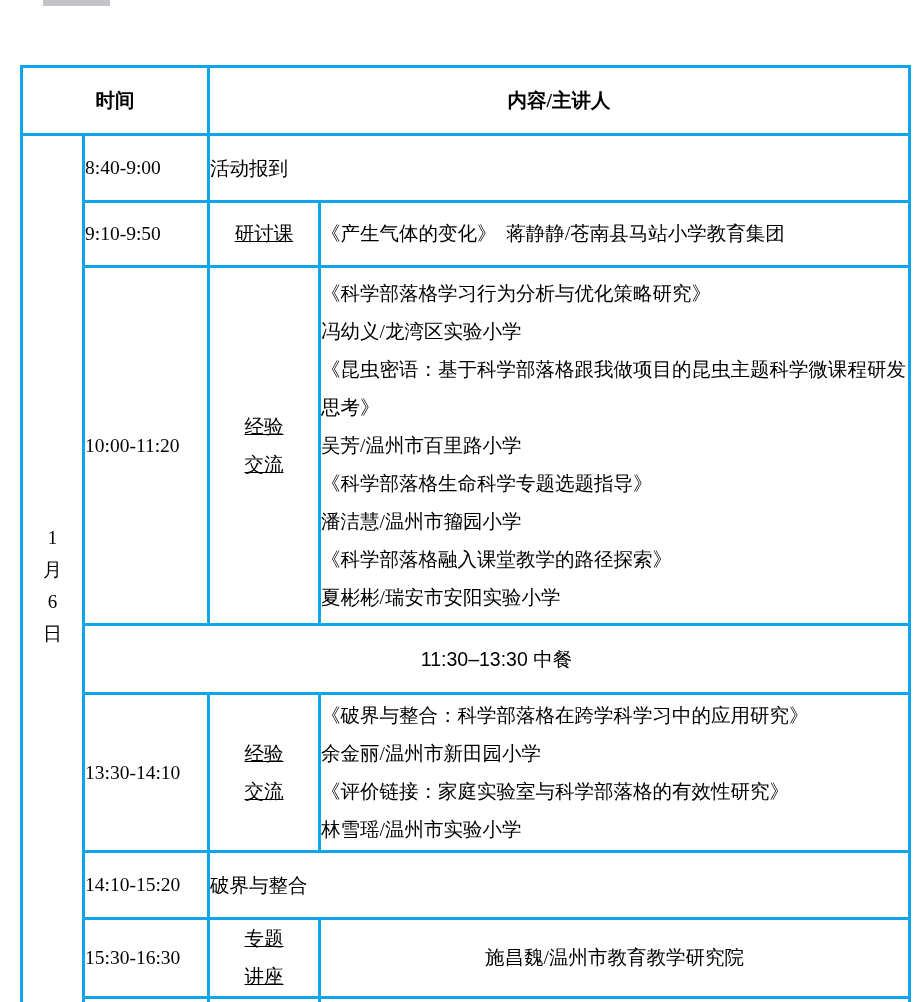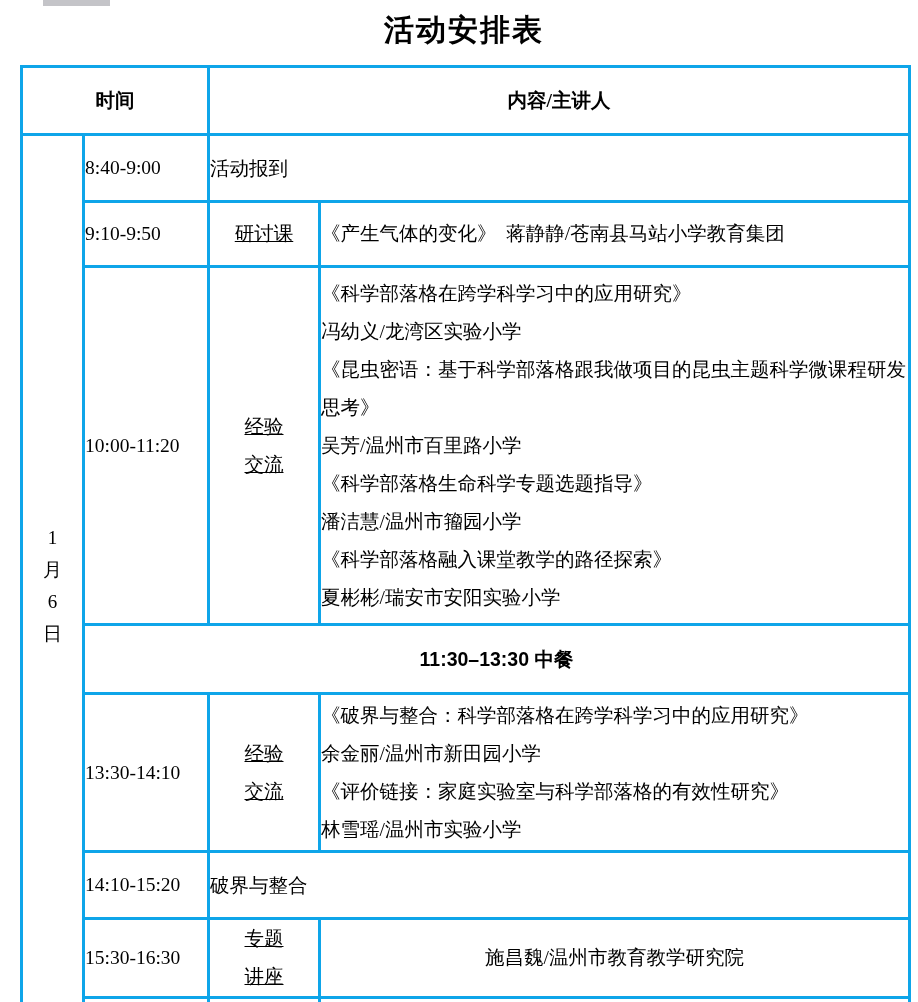--- a/index.html
+++ b/index.html
@@ -71,21 +71,20 @@
   }
   .centered-content { text-align: center; }
 </style>
 </head>
 <body>
 
 <div class="page">
 
   <div class="artifact-bar"></div>
 
-  <div class="doc-title">活动安排表</div>
 
   <table class="schedule">
     <colgroup>
       <col class="col-date">
       <col class="col-time">
       <col class="col-type">
       <col class="col-content">
     </colgroup>
 
     <tbody>
@@ -115,32 +114,32 @@
       </td>
     </tr>
 
     <tr style="height:358px;">
       <td class="time-cell">10:00-11:20</td>
       <td class="type-cell">
         <div class="line">经验</div>
         <div class="line">交流</div>
       </td>
       <td class="content-cell">
-        <div class="line">《科学部落格在跨学科学习中的应用研究》</div>
+        <div class="line">《科学部落格学习行为分析与优化策略研究》</div>
         <div class="line">冯幼义/龙湾区实验小学</div>
         <div class="line">《昆虫密语：基于科学部落格跟我做项目的昆虫主题科学微课程研发思考》</div>
         <div class="line">吴芳/温州市百里路小学</div>
         <div class="line">《科学部落格生命科学专题选题指导》</div>
         <div class="line">潘洁慧/温州市籀园小学</div>
         <div class="line">《科学部落格融入课堂教学的路径探索》</div>
         <div class="line">夏彬彬/瑞安市安阳实验小学</div>
       </td>
     </tr>
 
-    <tr style="height:69px;font-weight:bold;">
+    <tr style="height:69px;">
       <td colspan="3" class="lunch-cell">11:30–13:30 中餐</td>
     </tr>
 
     <tr style="height:158px;">
       <td class="time-cell">13:30-14:10</td>
       <td class="type-cell">
         <div class="line">经验</div>
         <div class="line">交流</div>
       </td>
       <td class="content-cell">

